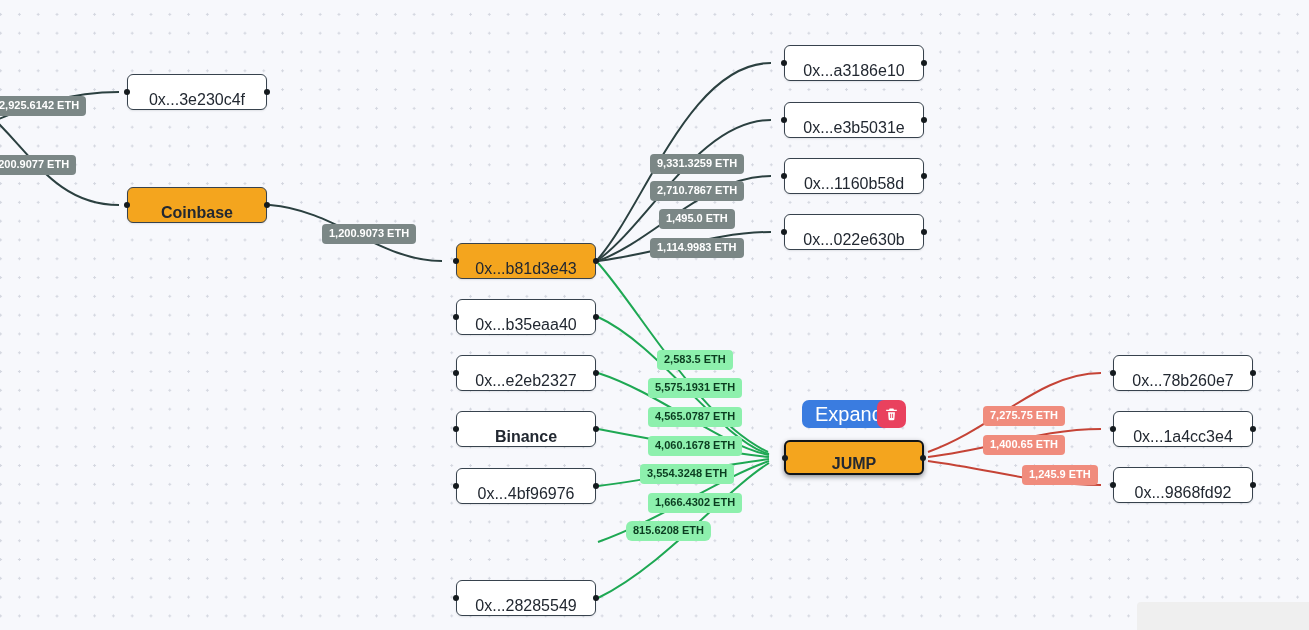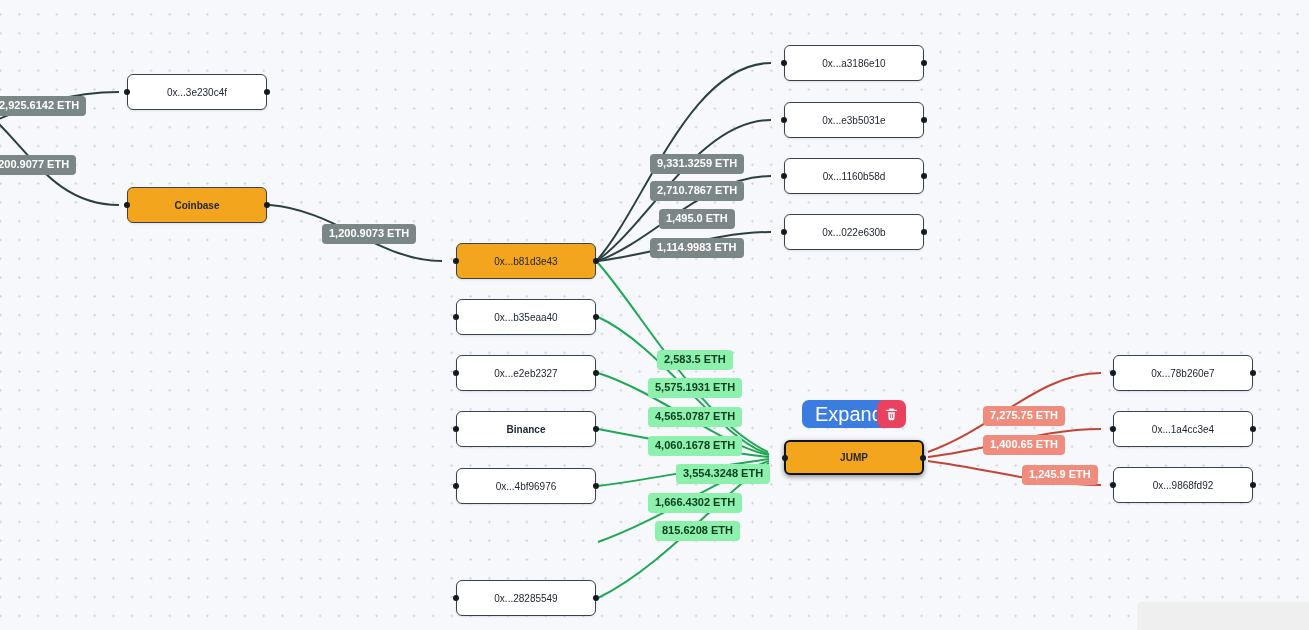--- a/index.html
+++ b/index.html
@@ -9,22 +9,22 @@
     background-color:#f7f8fc;
     background-image: radial-gradient(circle, #d4d7e0 1.05px, transparent 1.05px);
     background-size: 18.8px 18.8px;
     background-position: 10px 5px;
   }
   svg.edges { position:absolute; left:0; top:0; width:1309px; height:630px; z-index:1; }
   svg.edges path { fill:none; stroke-width:2; }
   .node {
     position:absolute; width:140px; height:36px; z-index:3;
     background:#ffffff; border:1px solid #37424d; border-radius:6px;
-    display:flex; align-items:center; justify-content:center;
-    font-size:10px; color:#222831;
+    display:flex; align-items:flex-end; justify-content:center;
+    font-size:16px; color:#222831;
     box-shadow:0 1px 2px rgba(20,30,40,.10);
   }
   .node.orange { background:#f4a51e; }
   .node.bold { font-weight:bold; }
   .node.selected {
     border:2px solid #101418; height:35px;
     box-shadow:0 2px 5px rgba(10,14,18,.45);
     font-weight:bold;
   }
   .handle {
@@ -79,23 +79,23 @@
   #lb-in-mid { left:-18px; top:155px; }
   #lb-cb-out { left:322px; top:224px; }
   #lb-out1 { left:650px; top:154px; }
   #lb-out2 { left:650px; top:181px; }
   #lb-out3 { left:659px; top:209px; }
   #lb-out4 { left:650px; top:238px; }
   #lb-g1 { left:657px; top:350px; }
   #lb-g2 { left:648px; top:378px; }
   #lb-g3 { left:648px; top:407px; }
   #lb-g4 { left:648px; top:436px; }
-  #lb-g5 { left:676px; top:464px; }
+  #lb-g5 { left:640px; top:464px; }
   #lb-g6 { left:648px; top:493px; }
-  #lb-g7 { left:655px; top:521px; }
+  #lb-g7 { left:626px; top:521px;border-radius:6px; }
   #lb-r1 { left:983px; top:406px; }
   #lb-r2 { left:983px; top:435px; }
   #lb-r3 { left:1022px; top:465px; }
 </style>
 </head>
 <body>
 
 <div class="canvas">
 
   <svg class="edges">

